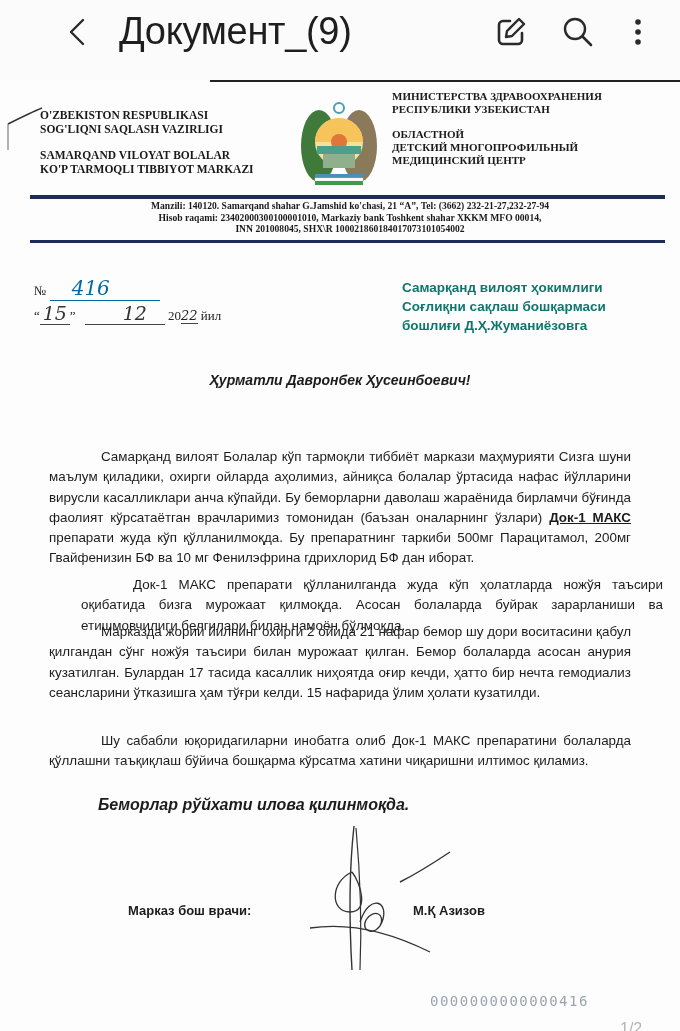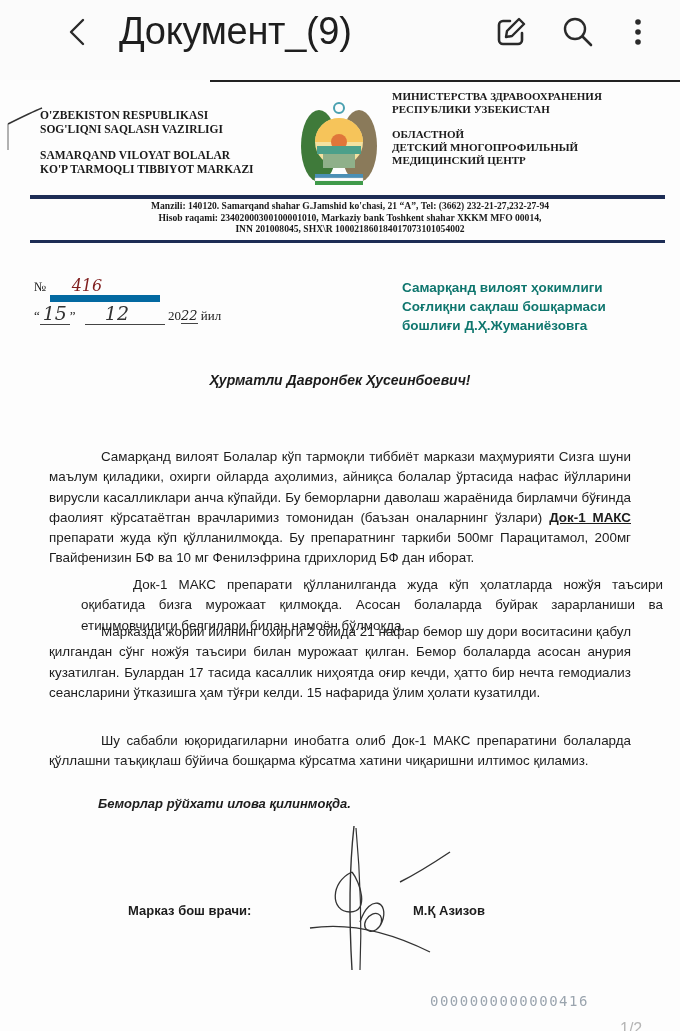--- a/index.html
+++ b/index.html
@@ -23,38 +23,38 @@
     .hdr-left { position: absolute; left: 40px; top: 108px; width: 250px; font-family: "Liberation Serif", serif; font-weight: bold; font-size: 11.5px; line-height: 14px; color: #1a1a1a; }
     .hdr-left .gap, .hdr-right .gap { height: 12px; }
     .hdr-right { position: absolute; left: 392px; top: 90px; width: 270px; text-align: left; font-family: "Liberation Serif", serif; font-weight: bold; font-size: 11px; line-height: 13px; color: #1a1a1a; }
     .emblem { position: absolute; left: 293px; top: 94px; width: 92px; height: 96px; }
 
     .rule-thick { position: absolute; left: 30px; top: 195px; width: 635px; height: 4px; background: #1d2d55; }
     .address { position: absolute; left: 40px; top: 200px; width: 620px; text-align: center; font-family: "Liberation Serif", serif; font-weight: bold; font-size: 9.6px; line-height: 11.5px; color: #1a1a1a; }
     .rule-thin { position: absolute; left: 30px; top: 240px; width: 635px; height: 3px; background: #1d2d55; }
 
     .regno { position: absolute; left: 34px; top: 276px; font-family: "Liberation Serif", serif; font-size: 13px; color: #222; }
-    .regno .hand { font-family: "DejaVu Serif", serif; font-style: italic; font-size: 16px; color: #7f1d1d; display: inline-block; border-bottom: 7px solid #0369a1; width: 110px; padding-left: 22px; }
+    .regno .hand { font-family: "DejaVu Serif", serif; font-style: italic; font-size: 20px; color: #0369a1; display: inline-block; border-bottom: 1px solid #0369a1; width: 110px; padding-left: 22px; }
     .dateline { position: absolute; left: 34px; top: 302px; font-family: "Liberation Serif", serif; font-size: 13px; color: #222; }
     .dateline .hand { font-family: "DejaVu Serif", serif; font-style: italic; font-size: 19px; color: #333; border-bottom: 1px solid #444; display: inline-block; }
     .dateline .d { width: 30px; text-align: center; }
-    .dateline .m { width: 80px; padding-left: 20px; margin-left: 6px; }
+    .dateline .m { width: 80px; padding-left: 20px; margin-left: 6px; text-align: center; }
     .dateline .y { border-bottom: 1px solid #444; font-style: italic; font-family: "DejaVu Serif", serif; }
 
     .recipient { position: absolute; left: 402px; top: 278px; font-family: "Liberation Sans", sans-serif; font-weight: bold; font-size: 13.5px; line-height: 19px; color: #0f766e; }
 
     .salutation { position: absolute; left: 0; top: 372px; width: 680px; text-align: center; font-family: "Liberation Sans", sans-serif; font-weight: bold; font-style: italic; font-size: 14px; color: #1b1b1b; }
 
     .body { position: absolute; left: 49px; width: 582px; font-family: "Liberation Sans", sans-serif; font-size: 13.4px; line-height: 20.3px; color: #1c1c1c; text-align: justify; text-indent: 52px; }
     .p1 { top: 403px; margin-top: 44px; }
     .p2 { top: 575px; margin-left: 32px; }
     .p3 { top: 622px; }
     .p4 { top: 731px; }
     .body .drug { font-weight: bold; text-decoration: underline; }
-    .attach { position: absolute; left: 98px; top: 796px; font-family: "Liberation Sans", sans-serif; font-style: italic; font-weight: bold; font-size: 13px; color: #1c1c1c; }
+    .attach { position: absolute; left: 98px; top: 796px; font-family: "Liberation Sans", sans-serif; font-style: italic; font-weight: bold; font-size: 16px; color: #1c1c1c; }
 
     .sig-role { position: absolute; left: 128px; top: 903px; font-family: "Liberation Sans", sans-serif; font-weight: bold; font-size: 13px; color: #1c1c1c; text-align: center; }
     .sig-name { position: absolute; left: 413px; top: 903px; font-family: "Liberation Sans", sans-serif; font-weight: bold; font-size: 13px; color: #1c1c1c; }
     .signature { position: absolute; left: 290px; top: 822px; width: 180px; height: 150px; }
 
     .serial { position: absolute; left: 430px; top: 993px; font-family: "DejaVu Sans Mono", monospace; font-size: 14px; color: #9aa4ae; letter-spacing: 1.5px; }
     .pagenum { position: absolute; left: 620px; top: 1020px; font-family: "Liberation Sans", sans-serif; font-size: 16px; color: #b5b5b5; }
   </style>
 </head>
 <body>

